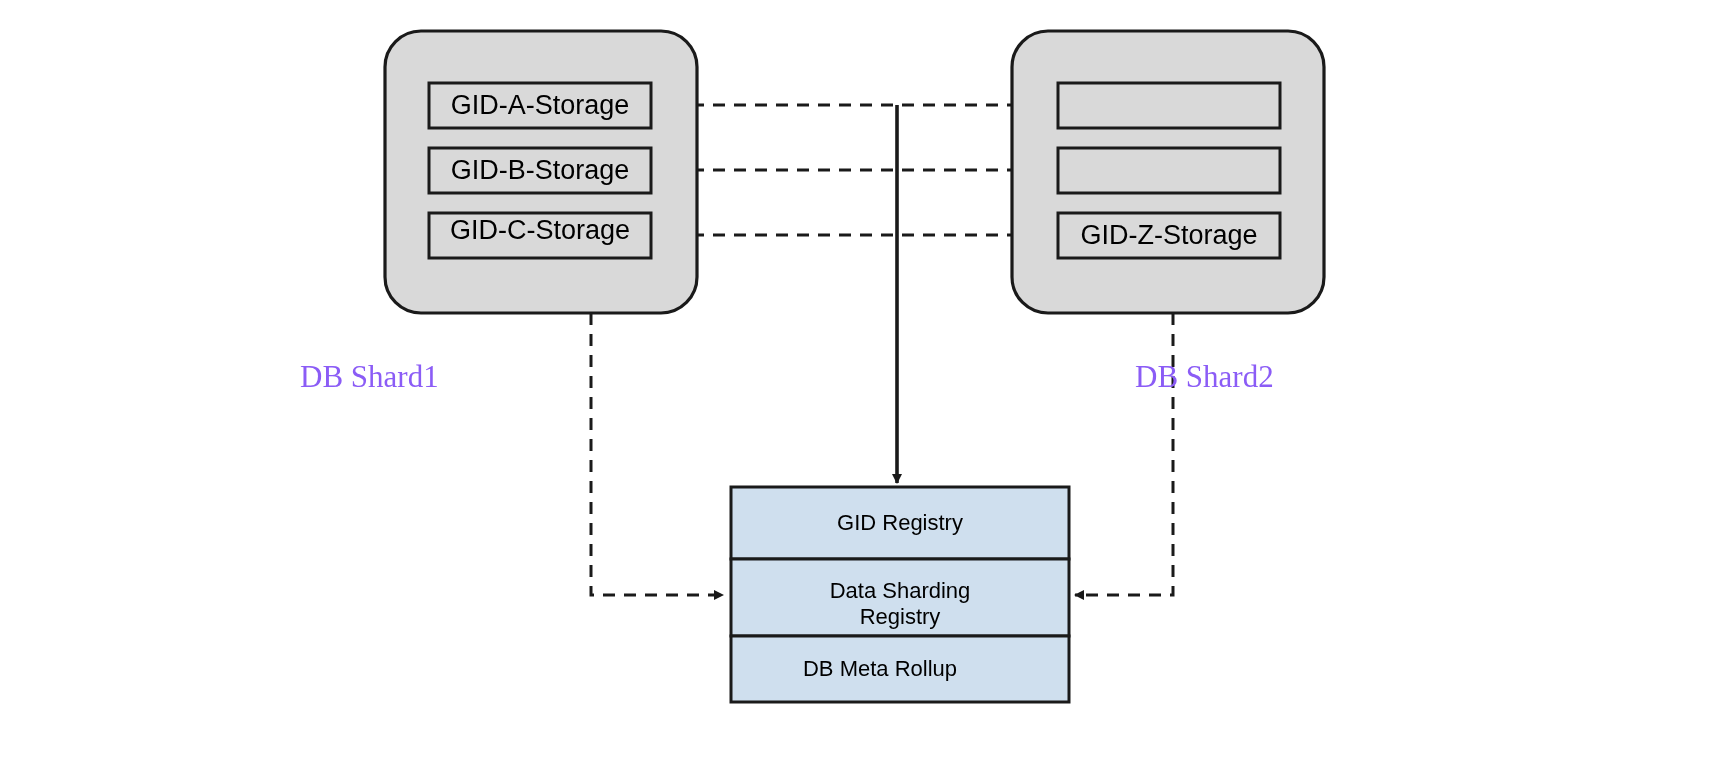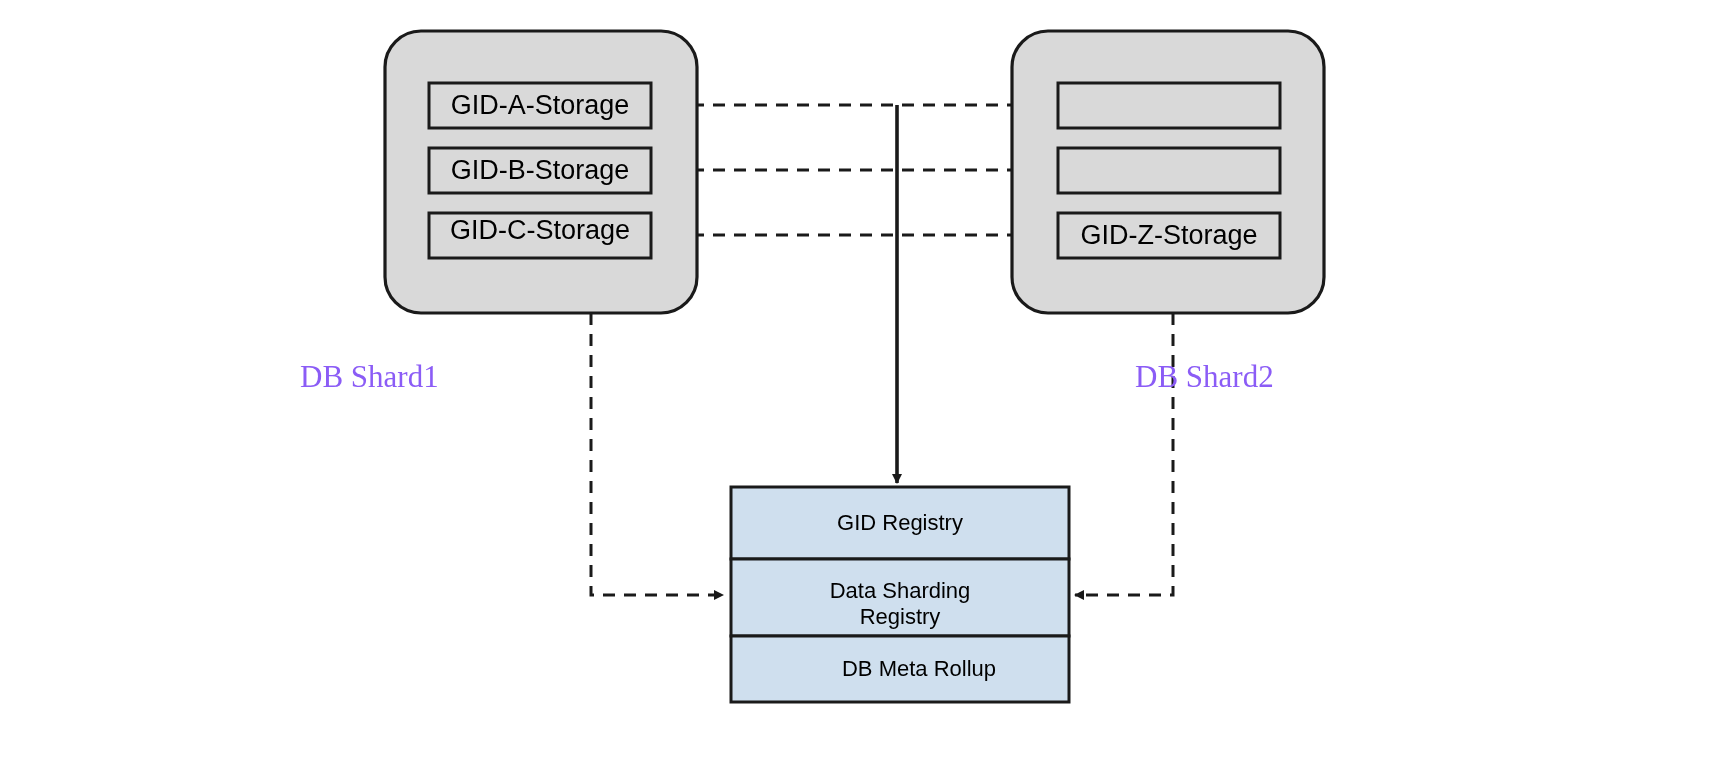--- a/index.html
+++ b/index.html
@@ -128,15 +128,15 @@
   <div class="node-text storage-text" style="left:429px; top:213px; width:222px; height:36px;">GID-C-Storage</div>
 
   <div class="node-text storage-text" style="left:1058px; top:213px; width:222px; height:45px;">GID-Z-Storage</div>
 
   <div class="shard-label" style="left:300px; top:359px;">DB Shard1</div>
   <div class="shard-label" style="left:1135px; top:359px;">DB Shard2</div>
 
   <div class="node-text registry-text" style="left:731px; top:487px; width:338px; height:72px;">GID Registry</div>
   <div class="node-text registry-text" style="left:731px; top:559px; width:338px; height:89px;">Data Sharding
 Registry</div>
-  <div class="node-text registry-text" style="left:750px; top:636px; width:338px; height:66px;">DB Meta Rollup</div>
+  <div class="node-text registry-text" style="left:711px; top:636px; width:338px; height:66px;">DB Meta Rollup</div>
 
 </div>
 
 </body></html>

